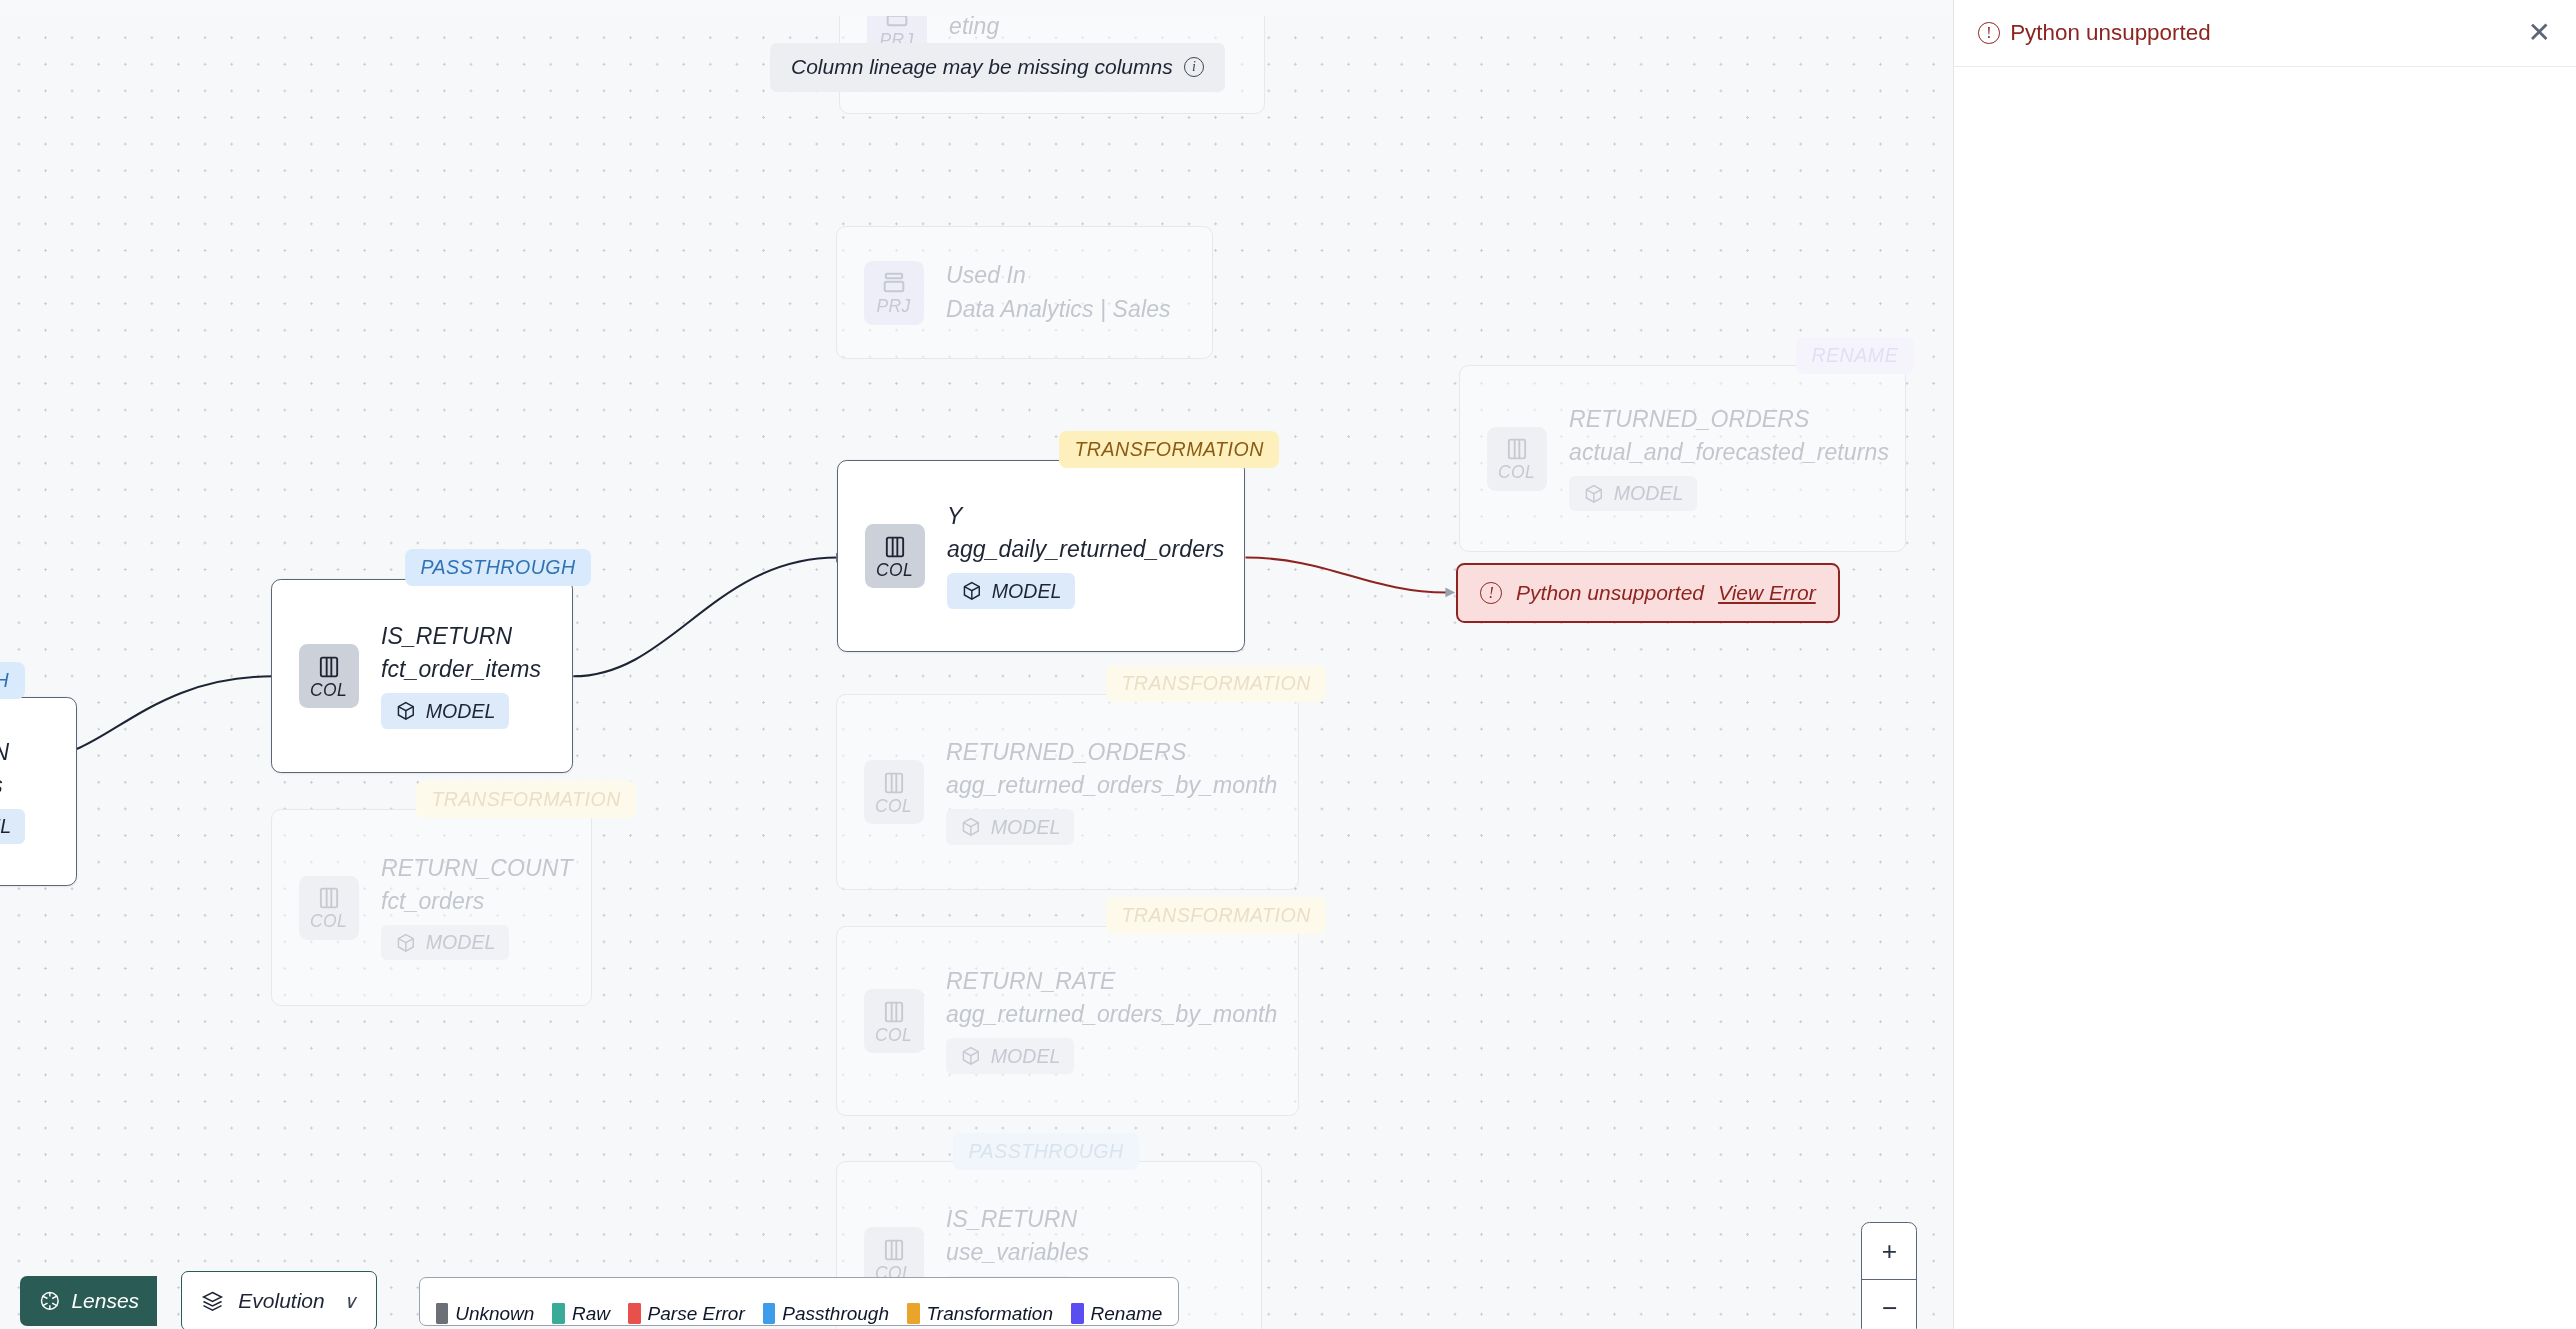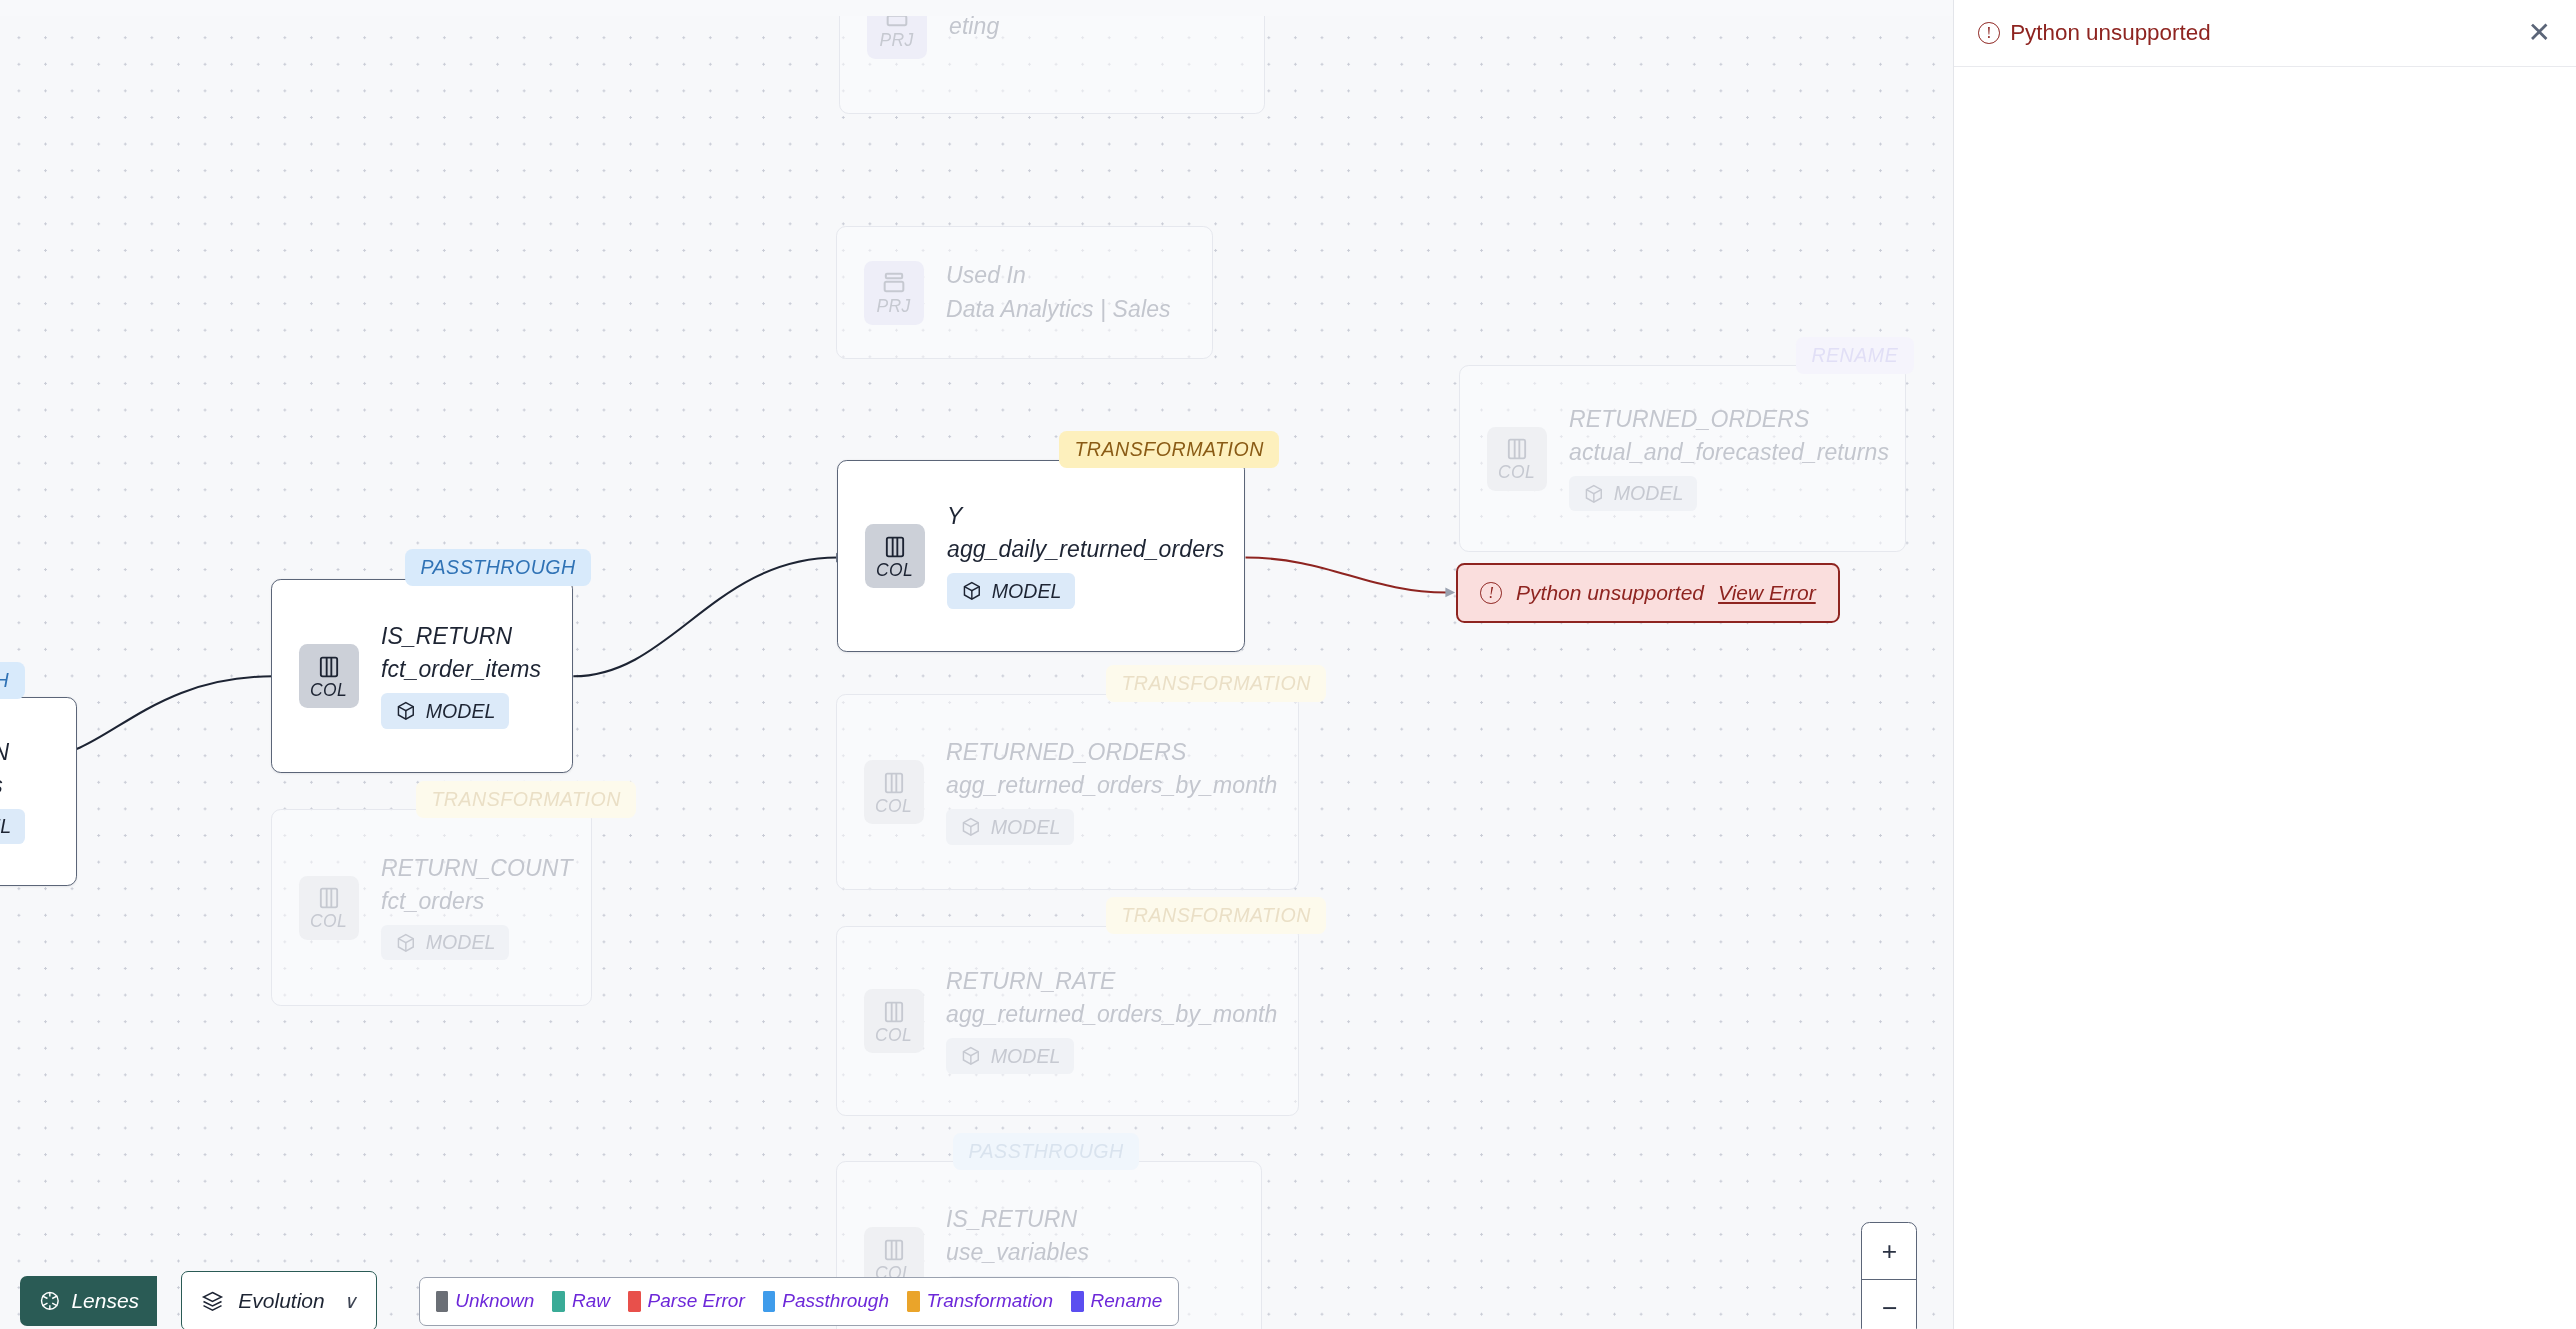--- a/index.html
+++ b/index.html
@@ -129,22 +129,22 @@
     padding: 0 18px 0 19.6px; font-size: 21px; cursor: pointer;
   }
   .evolution {
     background: #fff; border: 1.7px solid #2a5b55; border-radius: 7px;
     height: 60px; margin-left: -8.4px; display: flex; align-items: center; gap: 14px;
     padding: 0 19.6px; font-size: 21px; color: #1d2433; cursor: pointer;
   }
   .evolution .chev { font-size: 19px; color: #3d4453; margin-left: 4.2px; }
   .legend {
     background: #fff; border: 1.4px solid #9aa1af; border-radius: 7px;
-    height: 49px; margin-left: 9.8px; display: flex; align-items: center; gap: 18px;
-    padding: 0 15.4px; font-size: 19px; color: #6d28d9; white-space: nowrap;
+    height: 49px; margin-left: 9.8px; display: flex; align-items: flex-end; gap: 18px;
+    padding: 0 15.4px; font-size: 19px; color: #0f172a; white-space: nowrap;
   }
   .legend .li { display: flex; align-items: center; gap: 7px; }
   .legend .sw { width: 12.6px; height: 21px; border-radius: 1.4px; flex: none; }
 
   
   #panel {
     position: absolute; right: 0; top: 0; width: 623px; height: 1329px;
     background: #fff; border-left: 1.4px solid #e3e5ea; z-index: 60;
   }
   .panel-head {
@@ -393,20 +393,24 @@
       <span>Python unsupported</span>
       <a>View Error</a>
     </div>
 
     <div class="zoomctl">
       <div>+</div>
       <div>−</div>
     </div>
 
 
+    <div class="warn-pill">
+      <span>Column lineage may be missing columns</span>
+      <span class="info-glyph">i</span>
+    </div>
 
     <div class="bottombar">
       <div class="lenses">
         <svg width="21.7" height="21.7" viewBox="0 0 24 24" fill="none" stroke="#ffffff" stroke-width="1.6">
           <circle cx="12" cy="12" r="9.2"></circle>
           <line x1="14.6" y1="14.6" x2="20.4" y2="17.6"></line>
           <line x1="14.6" y1="9.4" x2="20.4" y2="6.4"></line>
           <line x1="12" y1="7.2" x2="12" y2="2.9"></line>
           <line x1="9.4" y1="14.6" x2="3.6" y2="17.6"></line>
           <line x1="9.4" y1="9.4" x2="3.6" y2="6.4"></line>

